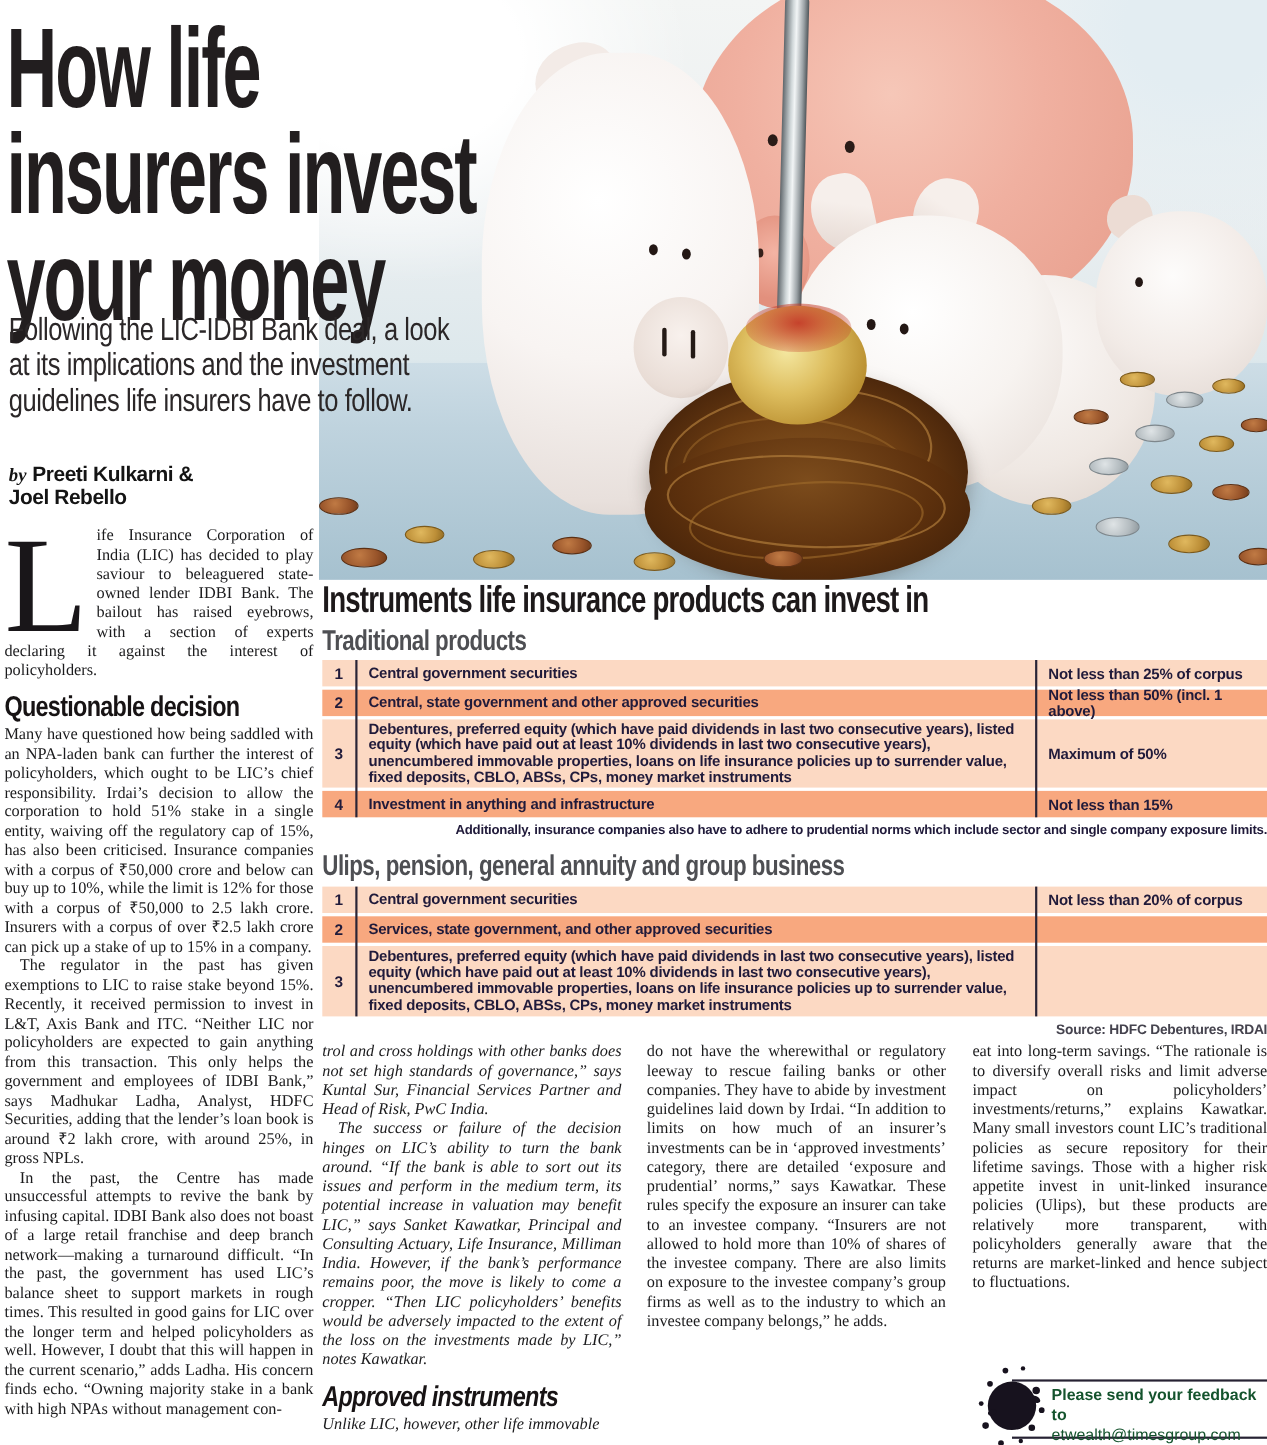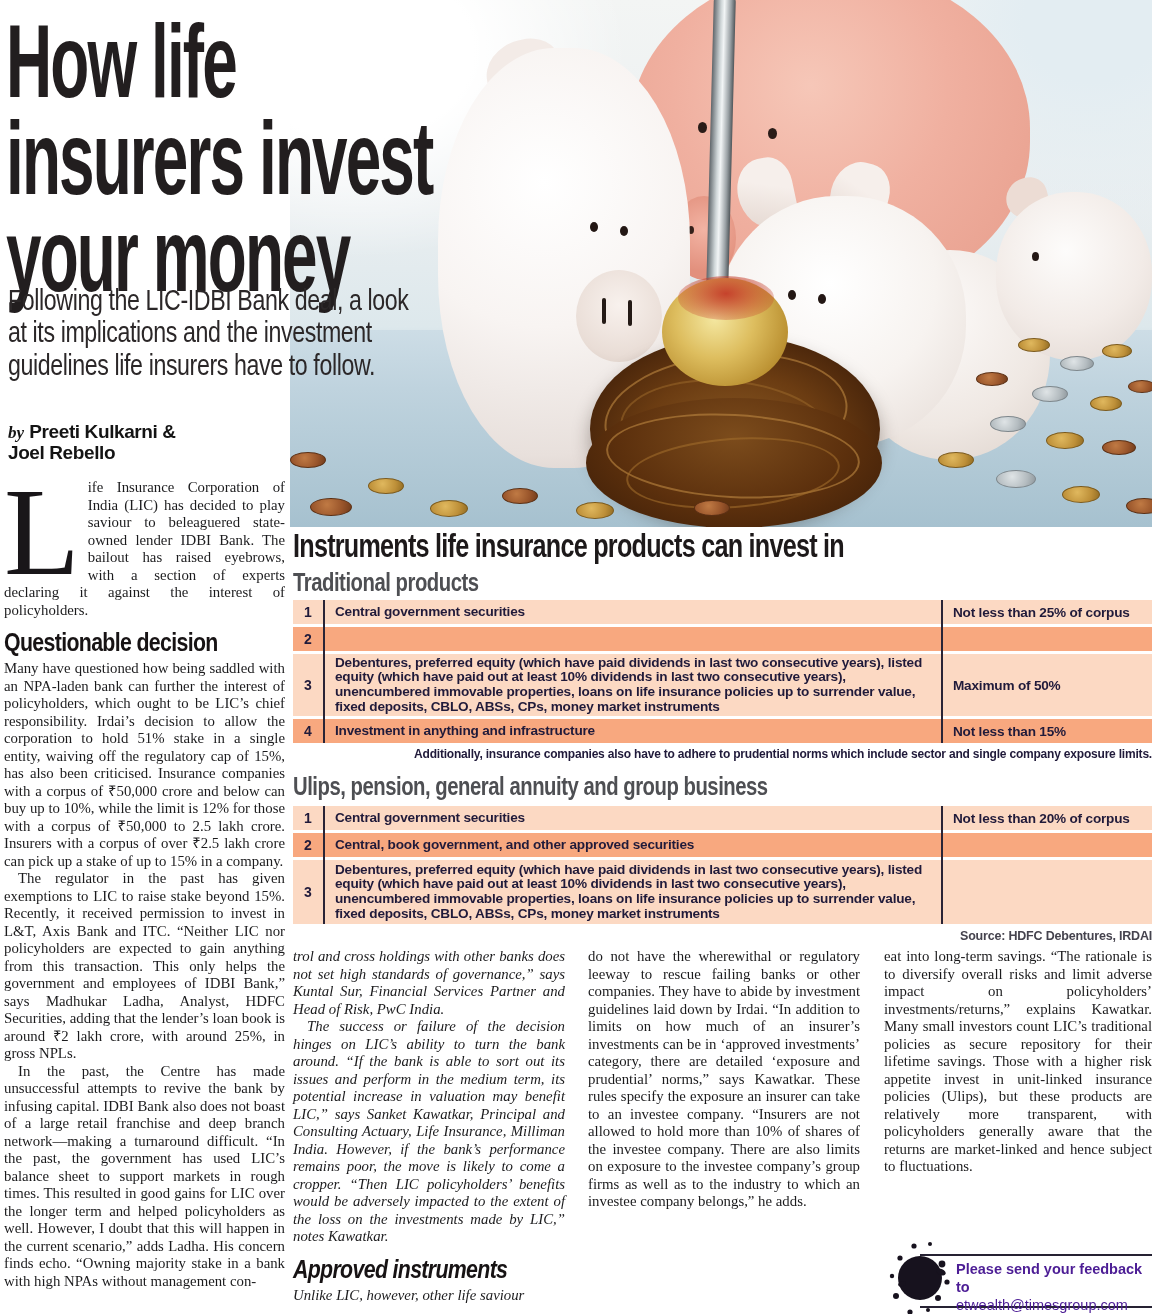--- a/index.html
+++ b/index.html
@@ -98,21 +98,21 @@
   .tbl-note{left:293px;top:747px;width:859px;text-align:right;font-weight:700;font-size:12px;
     letter-spacing:-.2px;color:#201a3a;}
   .tbl-source{left:293px;top:929px;width:859px;text-align:right;font-weight:700;font-size:12.5px;
     letter-spacing:-.2px;color:#45434e;}
 
   
   .feedback{left:884px;top:1250px;width:268px;height:58px;}
   .feedback .rule{position:absolute;left:36px;right:0;height:2px;background:#262233;}
   .feedback .rule.top{top:4px;}
   .feedback .rule.bot{bottom:0;}
-  .fb-text{position:absolute;left:72px;top:10px;font-size:14.5px;line-height:1.25;color:#4c1d95;}
+  .fb-text{position:absolute;left:72px;top:10px;font-size:14.5px;line-height:1.25;color:#14532d;}
   .fb-text .l1{font-weight:700;}
   .splat{position:absolute;left:0px;top:-12px;width:78px;height:80px;}
 </style>
 </head>
 <body>
 
 <div class="abs photo">
   <div class="abs hazetl"></div>
   <div class="abs hazetr"></div>
   <div class="abs surface"></div>
@@ -205,20 +205,22 @@
 
 <div class="abs tbl-title t1-title">Traditional products</div>
 <div class="abs tbl tbl-1">
   <div class="trow row-light" style="top:0;height:24px;">
     <div class="cell-num">1</div>
     <div class="cell-desc">Central government securities</div>
     <div class="cell-limit">Not less than 25% of corpus</div>
   </div>
   <div class="trow row-dark" style="top:27px;height:24px;">
     <div class="cell-num">2</div>
+    <div class="cell-desc">Central, state government and other approved securities</div>
+    <div class="cell-limit">Not less than 50% (incl. 1 above)</div>
   </div>
   <div class="trow row-light" style="top:54px;height:62px;">
     <div class="cell-num">3</div>
     <div class="cell-desc">Debentures, preferred equity (which have paid dividends in last two consecutive years), listed equity (which have paid out at least 10% dividends in last two consecutive years), unencumbered immovable properties, loans on life insurance policies up to surrender value, fixed deposits, CBLO, ABSs, CPs, money market instruments</div>
     <div class="cell-limit">Maximum of 50%</div>
   </div>
   <div class="trow row-dark" style="top:119px;height:24px;">
     <div class="cell-num">4</div>
     <div class="cell-desc">Investment in anything and infrastructure</div>
     <div class="cell-limit">Not less than 15%</div>
@@ -230,37 +232,37 @@
 
 <div class="abs tbl-title t2-title">Ulips, pension, general annuity and group business</div>
 <div class="abs tbl tbl-2">
   <div class="trow row-light" style="top:0;height:24px;">
     <div class="cell-num">1</div>
     <div class="cell-desc">Central government securities</div>
     <div class="cell-limit">Not less than 20% of corpus</div>
   </div>
   <div class="trow row-dark" style="top:27px;height:24px;">
     <div class="cell-num">2</div>
-    <div class="cell-desc">Central, book government, and other approved securities</div>
+    <div class="cell-desc">Services, state government, and other approved securities</div>
   </div>
   <div class="trow row-light" style="top:54px;height:64px;">
     <div class="cell-num">3</div>
     <div class="cell-desc">Debentures, preferred equity (which have paid dividends in last two consecutive years), listed equity (which have paid out at least 10% dividends in last two consecutive years), unencumbered immovable properties, loans on life insurance policies up to surrender value, fixed deposits, CBLO, ABSs, CPs, money market instruments</div>
     <div class="cell-limit"></div>
   </div>
   <div class="vline" style="left:30px;height:118px;"></div>
   <div class="vline" style="left:648px;height:118px;"></div>
 </div>
 <div class="abs tbl-source">Source: HDFC Debentures, IRDAI</div>
 
 <div class="abs bodycol col-b">
   <p>trol and cross holdings with other banks does not set high standards of governance,” says Kuntal Sur, Financial Services Partner and Head of Risk, PwC India.</p>
   <p class="ind">The success or failure of the decision hinges on LIC’s ability to turn the bank around. “If the bank is able to sort out its issues and perform in the medium term, its potential increase in valuation may benefit LIC,” says Sanket Kawatkar, Principal and Consulting Actuary, Life Insurance, Milliman India. However, if the bank’s performance remains poor, the move is likely to come a cropper. “Then LIC policyholders’ benefits would be adversely impacted to the extent of the loss on the investments made by LIC,” notes Kawatkar.</p>
   <div class="subhead">Approved instruments</div>
-  <p>Unlike LIC, however, other life saviour</p>
+  <p>Unlike LIC, however, other life immovable</p>
 </div>
 
 <div class="abs bodycol col-c">
   <p>do not have the wherewithal or regulatory leeway to rescue failing banks or other companies. They have to abide by investment guidelines laid down by Irdai. “In addition to limits on how much of an insurer’s investments can be in ‘approved investments’ category, there are detailed ‘exposure and prudential’ norms,” says Kawatkar. These rules specify the exposure an insurer can take to an investee company. “Insurers are not allowed to hold more than 10% of shares of the investee company. There are also limits on exposure to the investee company’s group firms as well as to the industry to which an investee company belongs,” he adds.</p>
 </div>
 
 <div class="abs bodycol col-d">
   <p>eat into long-term savings. “The rationale is to diversify overall risks and limit adverse impact on policyholders’ investments/returns,” explains Kawatkar. Many small investors count LIC’s traditional policies as secure repository for their lifetime savings. Those with a higher risk appetite invest in unit-linked insurance policies (Ulips), but these products are relatively more transparent, with policyholders generally aware that the returns are market-linked and hence subject to fluctuations.</p>
 </div>
 

